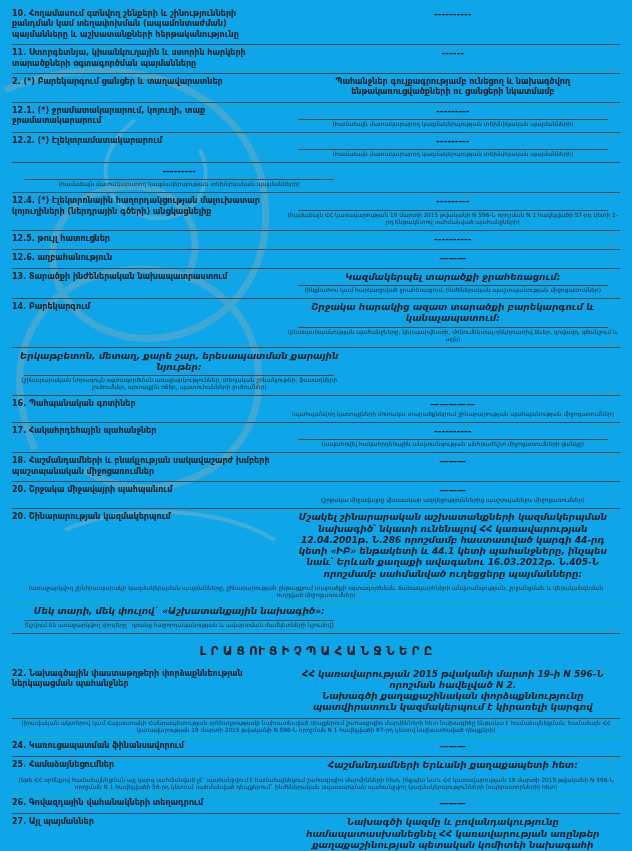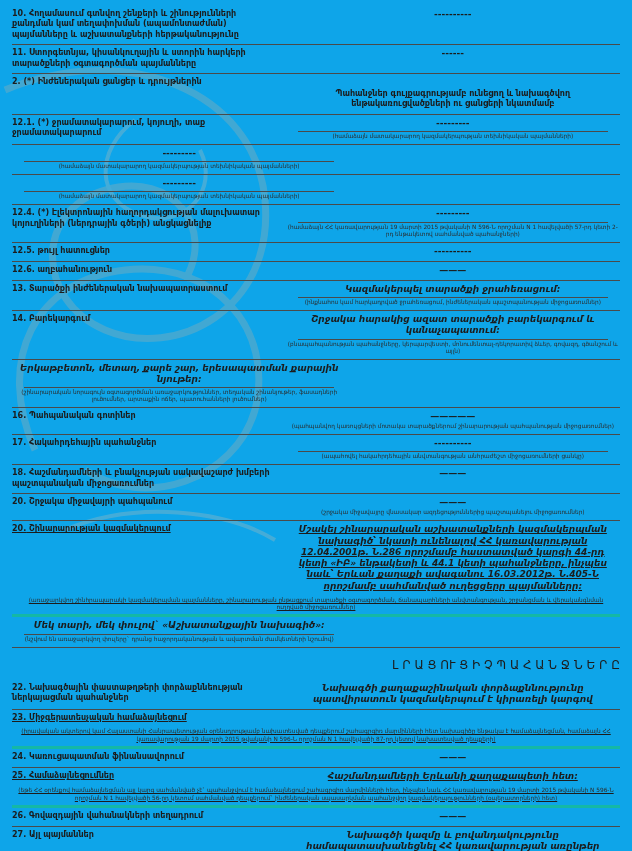--- a/index.html
+++ b/index.html
@@ -3,31 +3,31 @@
 <meta charset="utf-8">
 <style>
   html,body{margin:0;padding:0;}
   body{width:632px;height:851px;background:#e9e7e1;font-family:"DejaVu Sans",sans-serif;}
   .page{position:relative;width:632px;height:851px;box-sizing:border-box;background:#0ea5e9;
         color:#1c1c1c;overflow:hidden;padding:6px 12px 10px 12px;}
   .wm{position:absolute;left:-25px;top:30px;z-index:0;pointer-events:none;opacity:.30;}
   .content{position:relative;z-index:1;display:flex;flex-direction:column;height:100%;}
   .row{display:flex;border-bottom:1px solid #4a4a4a;padding:2px 0 3px 0;}
   .row.noline{border-bottom:none;}
-  .rowwrap{border-bottom:3px solid #14b8a6;text-decoration:underline;}
+  .rowwrap{border-bottom:1px solid #14b8a6;}
   .cl{width:45%;font-size:8px;font-weight:700;line-height:1.3;padding:1px 8px 1px 0;box-sizing:border-box;}
   .cr{width:55%;display:flex;flex-direction:column;justify-content:flex-start;text-align:center;
       padding:1px 2px;box-sizing:border-box;}
   .val{font-size:9px;font-weight:700;line-height:1.25;}
   .ital{font-style:italic;}
   .sep{border-top:1px solid #4a4a4a;margin:2px 10px 0 10px;}
   .note{font-size:5.8px;line-height:1.2;color:#2b2b2b;padding-top:1px;}
   .fullnote{font-size:5.8px;line-height:1.25;text-align:center;padding:1px 6px 3px 6px;color:#2b2b2b;}
-  .rhead{font-size:8px;font-weight:700;text-align:center;line-height:1.3;margin-top:12px;}
-  .heading{text-align:right;font-size:12px;font-weight:400;padding:10px 0 8px 0;}
+  .rhead{font-size:8px;font-weight:700;text-align:center;line-height:1.3;}
+  .heading{text-align:center;font-size:12px;font-weight:700;padding:10px 0 8px 0;}
 </style>
 </head>
 <body>
 
 <div class="page">
 
   <svg class="wm" width="340" height="520" viewBox="0 0 340 520">
     <g fill="none" stroke="#aaa August" stroke-width="7">
       <path d="M30,60 C150,10 280,60 290,170 C300,280 200,330 130,300 C60,270 60,180 130,160 C200,140 240,200 210,250" stroke="#b6b1a4"></path>
       <path d="M60,420 C20,330 60,250 150,240 C240,230 300,300 280,380 C260,450 170,480 110,440" stroke="#b6b1a4"></path>
@@ -46,36 +46,37 @@
     </div>
 
     <div class="row">
       <div class="cl"><span class="num">11.</span> <span>Ստորգետնյա, կիսանկուղային և ստորին հարկերի տարածքների օգտագործման պայմանները</span></div>
       <div class="cr">
           <div class="val">------</div>
         </div>
     </div>
 
     <div class="row">
-      <div class="cl"><span class="num">2. (*)</span> <span>Ինժեներական ցանցեր և դրույթներին</span></div>
+      <div class="cl"><span class="num">2. (*)</span> <span>Բարեկարգում ցանցեր և տաղավարատներ</span></div>
       <div class="cr">
           <div class="rhead">Պահանջներ գույքագրությամբ ունեցող և նախագծվող ենթակառուցվածքների ու ցանցերի նկատմամբ</div>
         </div>
     </div>
 
     <div class="row">
       <div class="cl"><span class="num">12.1. (*)</span> <span>ջրամատակարարում, կոյուղի, տաք ջրամատակարարում</span></div>
       <div class="cr">
         <div class="val">---------</div>
         <div class="sep"></div>
         <div class="note">(համաձայն մատակարարող կազմակերպության տեխնիկական պայմանների)</div>
       </div>
     </div>
 
     <div class="row">
+      <div class="cl"><span class="num">12.2. (*)</span> <span>Էլեկտրամատակարարում</span></div>
       <div class="cr">
         <div class="val">---------</div>
         <div class="sep"></div>
         <div class="note">(համաձայն մատակարարող կազմակերպության տեխնիկական պայմանների)</div>
       </div>
     </div>
 
     <div class="row">
       <div class="cr">
         <div class="val">---------</div>
@@ -181,29 +182,26 @@
         <div class="sep"></div>
         <div class="note">(նշվում են առաջարկվող փուլերը` դրանց հաջորդականության և ավարտման ժամկետների նշումով)</div>
       </div>
     </div>
 
     <div class="heading">Լ Ր Ա Ց ՈՒ Ց Ի Չ   Պ Ա Հ Ա Ն Ջ Ն Ե Ր Ը</div>
 
     <div class="row">
       <div class="cl"><span class="num">22.</span> <span>Նախագծային փաստաթղթերի փորձաքննեության ներկայացման պահանջներ</span></div>
       <div class="cr">
+        <div class="val ital">ՀՀ կառավարության 2015 թվականի մարտի 19-ի N 596-Ն որոշման հավելված N 2.</div>
         <div class="val ital">Նախագծի քաղաքաշինական փորձաքննությունը պատվիրատուն կազմակերպում է կիրառելի կարգով</div>
       </div>
     </div>
 
     <div class="rowwrap">
-      <div class="row noline">
-        <div class="cl"><span class="num">23.</span> <span>Միջգերատեսչական համաձայնեցում</span></div>
-        <div class="cr"></div>
-      </div>
       <div class="fullnote">(իրավական ակտերով կամ Հայաստանի Հանրապետության օրենսդրությամբ նախատեսված դեպքերում շահագրգիռ մարմինների հետ նախագիծը ենթակա է համաձայնեցման, համաձայն ՀՀ կառավարության 19 մարտի 2015 թվականի N 596-Ն որոշման N 1 հավելվածի 87-րդ կետով նախատեսված դեպքերի)</div>
     </div>
 
     <div class="row">
       <div class="cl"><span class="num">24.</span> <span>Կառուցապատման ֆինանսավորում</span></div>
       <div class="cr">
           <div class="val">———</div>
         </div>
     </div>
 

